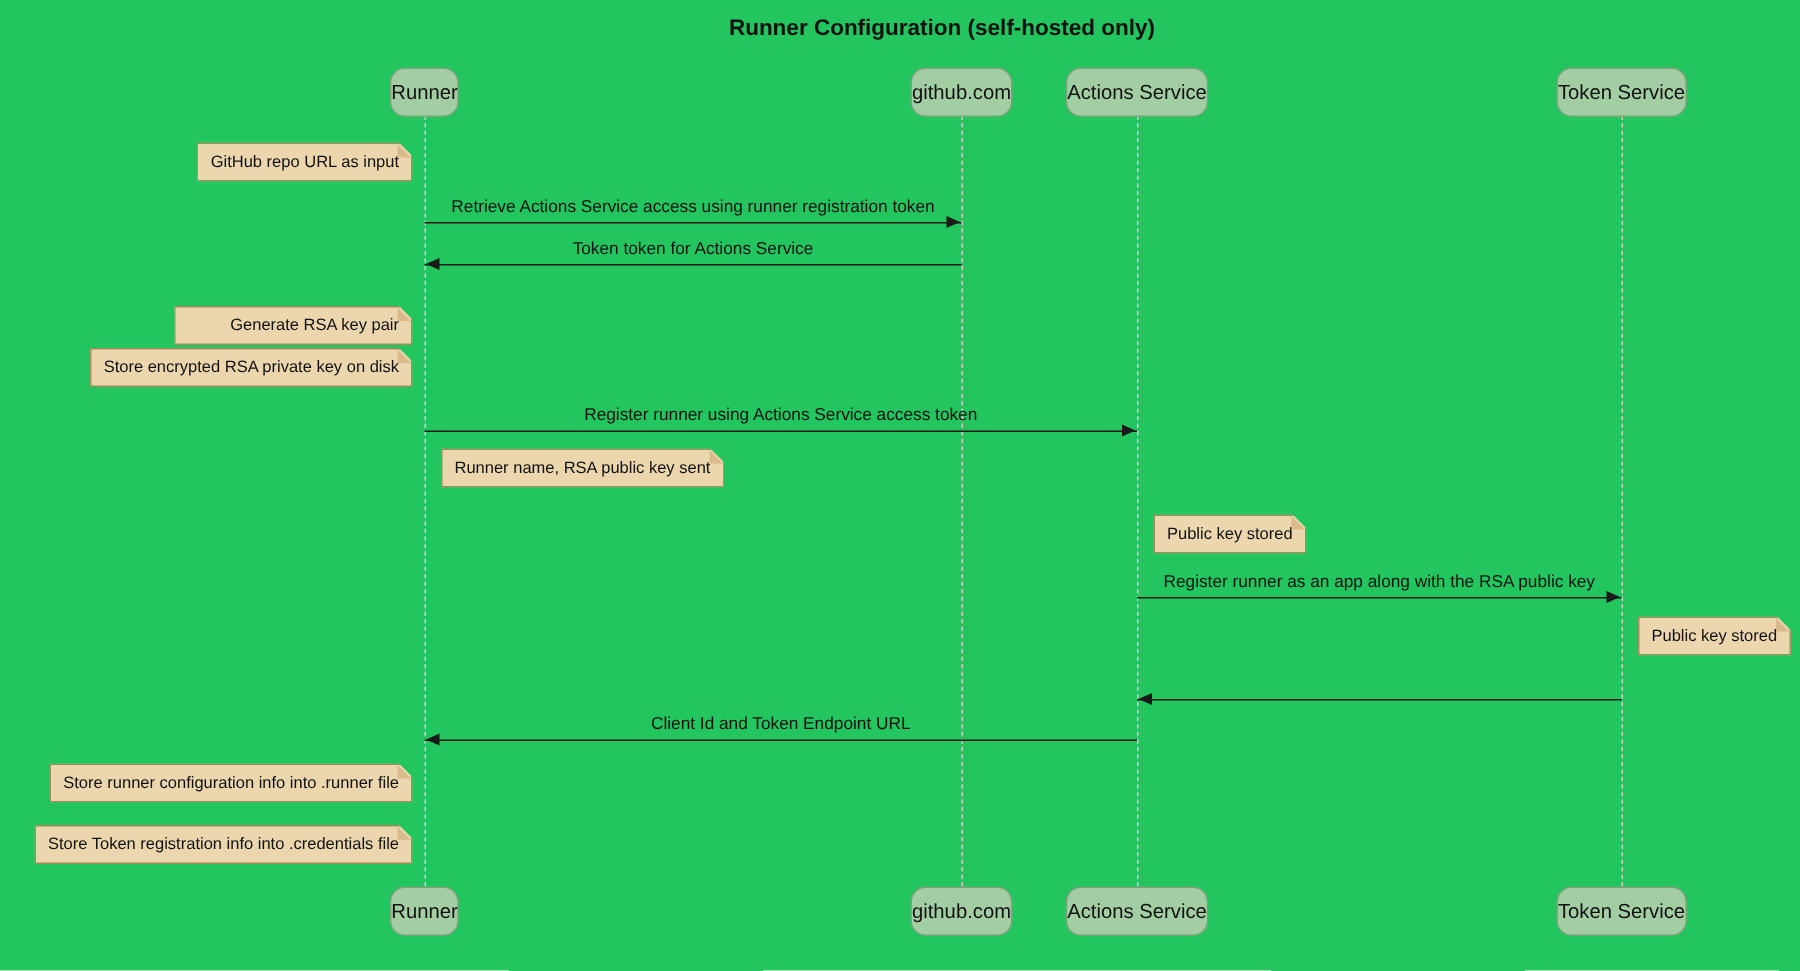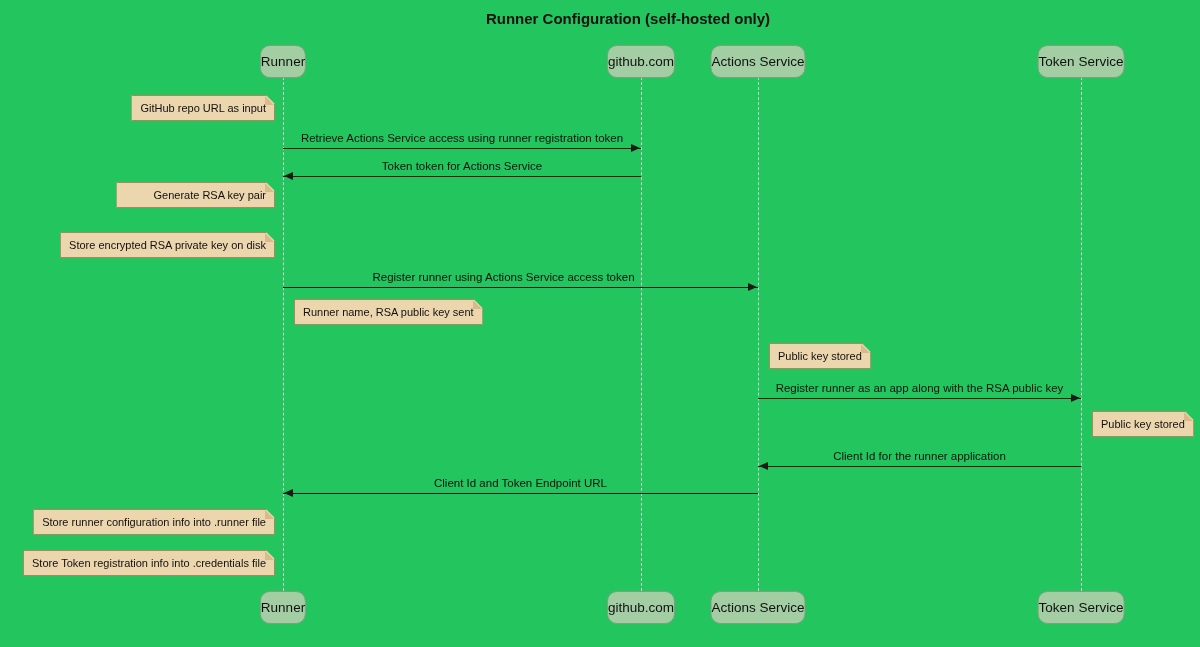--- a/index.html
+++ b/index.html
@@ -64,33 +64,32 @@
     <div class="actor" style="left: 758px; top: 45px;">Actions Service</div>
     <div class="actor" style="left: 758px; top: 591px;">Actions Service</div>
     <div class="actor" style="left: 1081px; top: 45px;">Token Service</div>
     <div class="actor" style="left: 1081px; top: 591px;">Token Service</div>
     <div class="msg-label" style="left: 283px; width: 358px; top: 131px;">Retrieve Actions Service access using runner registration token</div>
     <div class="msg-line" style="left: 283px; width: 358px; top: 148px;"></div>
     <div class="head-right" style="left: 631px; top: 144px;"></div>
     <div class="msg-label" style="left: 283px; width: 358px; top: 159px;">Token token for Actions Service</div>
     <div class="msg-line" style="left: 283px; width: 358px; top: 176px;"></div>
     <div class="head-left" style="left: 284px; top: 172px;"></div>
-    <div class="msg-label" style="left: 266px; width: 475px; top: 270px;">Register runner using Actions Service access token</div>
+    <div class="msg-label" style="left: 283px; width: 475px; top: 270px;">Register runner using Actions Service access token</div>
     <div class="msg-line" style="left: 283px; width: 475px; top: 287px;"></div>
     <div class="head-right" style="left: 748px; top: 283px;"></div>
     <div class="msg-label" style="left: 758px; width: 323px; top: 381px;">Register runner as an app along with the RSA public key</div>
     <div class="msg-line" style="left: 758px; width: 323px; top: 398px;"></div>
     <div class="head-right" style="left: 1071px; top: 394px;"></div>
-    <div class="msg-label" style="left: 758px; width: 323px; top: 449px;">Client Id for the runner application</div>
     <div class="msg-line" style="left: 758px; width: 323px; top: 466px;"></div>
     <div class="head-left" style="left: 759px; top: 462px;"></div>
     <div class="msg-label" style="left: 283px; width: 475px; top: 476px;">Client Id and Token Endpoint URL</div>
     <div class="msg-line" style="left: 283px; width: 475px; top: 493px;"></div>
     <div class="head-left" style="left: 284px; top: 489px;"></div>
     <div class="note" style="top: 95px; right: 925px;">GitHub repo URL as input<i class="fold"></i></div>
-    <div class="note" style="top: 182px; right: 925px; padding-left: 36px;">Generate RSA key pair<i class="fold"></i></div>
+    <div class="note" style="top: 204px; right: 925px; padding-left: 36px;">Generate RSA key pair<i class="fold"></i></div>
     <div class="note" style="top: 232px; right: 925px;">Store encrypted RSA private key on disk<i class="fold"></i></div>
     <div class="note" style="top: 299px; left: 294px;">Runner name, RSA public key sent<i class="fold"></i></div>
     <div class="note" style="top: 343px; left: 769px;">Public key stored<i class="fold"></i></div>
     <div class="note" style="top: 411px; left: 1092px;">Public key stored<i class="fold"></i></div>
     <div class="note" style="top: 509px; right: 925px;">Store runner configuration info into .runner file<i class="fold"></i></div>
     <div class="note" style="top: 550px; right: 925px;">Store Token registration info into .credentials file<i class="fold"></i></div>
   </div>
 
 </body></html>

